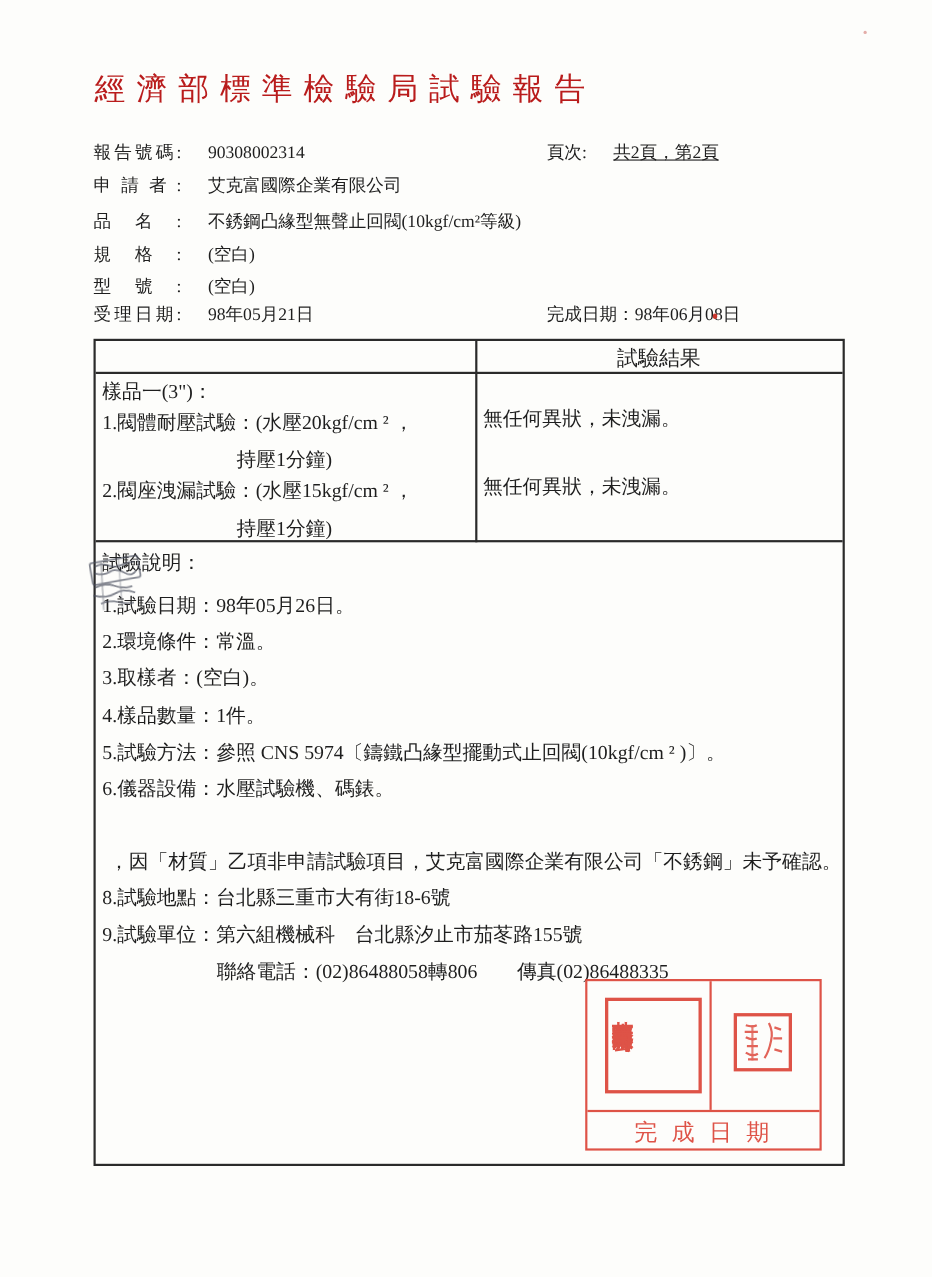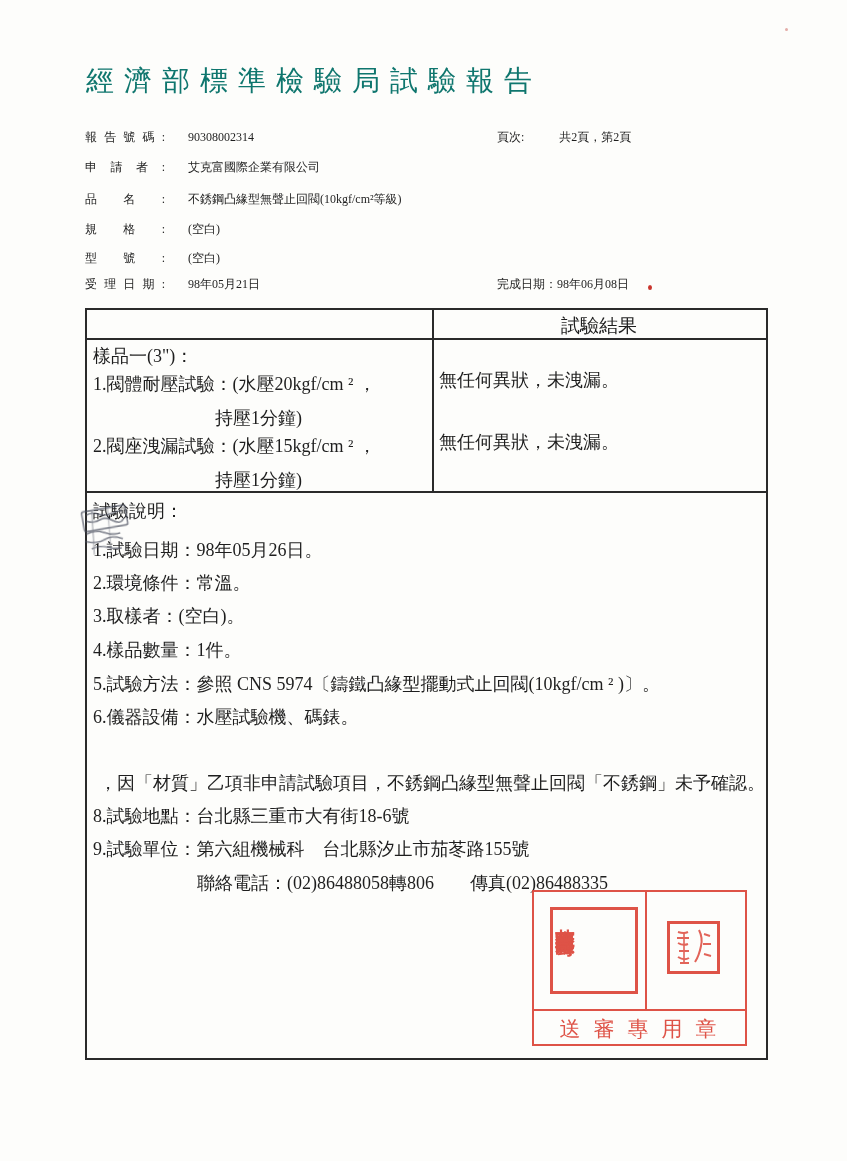--- a/index.html
+++ b/index.html
@@ -4,23 +4,23 @@
 <style>
   html,body{margin:0;padding:0;}
   body{
     width:847px;height:1161px;position:relative;overflow:hidden;
     background:#fdfdfb;
     font-family:"Liberation Serif","DejaVu Serif",serif;
     color:#1e1e1e;
   }
   .abs{position:absolute;white-space:nowrap;}
   .doc-title{
-    font-size:28px;letter-spacing:10px;color:#0f766e;font-weight:500;
+    font-size:28px;letter-spacing:10px;color:#b91c1c;font-weight:500;
   }
-  .meta{font-size:12px;}
+  .meta{font-size:16px;}
   .flabel{
     display:inline-block;width:80px;
     text-align:justify;text-align-last:justify;
   }
   .box{
     position:absolute;border:2px solid #2a2a2a;background:transparent;
   }
   .line-h{position:absolute;left:0;height:2px;background:#2a2a2a;}
   .line-v{position:absolute;top:0;width:2px;background:#2a2a2a;}
   .cell-head{font-size:19px;text-align:center;position:absolute;top:3px;}
@@ -56,21 +56,21 @@
 <body>
 
 <div class="abs doc-title" style="left:86px;top:62px;">經濟部標準檢驗局試驗報告</div>
 
 <div class="abs meta" style="left:85px;top:129px;">
   <span class="flabel">報告號碼:</span>
   <span style="display:inline-block;margin-left:20px;">90308002314</span>
 </div>
 <div class="abs meta" style="left:497px;top:129px;">
   <span>頁次:</span>
-  <span style="display:inline-block;margin-left:32px;">共2頁，第2頁</span>
+  <span style="display:inline-block;margin-left:20px;text-decoration:underline;">共2頁，第2頁</span>
 </div>
 
 <div class="abs meta" style="left:85px;top:159px;">
   <span class="flabel">申請者:</span>
   <span style="display:inline-block;margin-left:20px;">艾克富國際企業有限公司</span>
 </div>
 
 <div class="abs meta" style="left:85px;top:191px;">
   <span class="flabel">品名:</span>
   <span style="display:inline-block;margin-left:20px;">不銹鋼凸緣型無聲止回閥(10kgf/cm²等級)</span>
@@ -114,21 +114,21 @@
   <div class="t-text" style="left:352px;top:58px;">無任何異狀，未洩漏。</div>
   <div class="t-text" style="left:352px;top:120px;">無任何異狀，未洩漏。</div>
 
   <div class="note" style="left:6px;top:189px;">試驗說明：</div>
   <div class="note" style="left:6px;top:228px;">1.試驗日期：98年05月26日。</div>
   <div class="note" style="left:6px;top:261px;">2.環境條件：常溫。</div>
   <div class="note" style="left:6px;top:294px;">3.取樣者：(空白)。</div>
   <div class="note" style="left:6px;top:328px;">4.樣品數量：1件。</div>
   <div class="note" style="left:6px;top:362px;">5.試驗方法：參照 CNS 5974〔鑄鐵凸緣型擺動式止回閥(10kgf/cm ² )〕。</div>
   <div class="note" style="left:6px;top:395px;">6.儀器設備：水壓試驗機、碼錶。</div>
-  <div class="note" style="left:12px;top:461px;">，因「材質」乙項非申請試驗項目，不銹鋼凸緣型無聲止回閥「不銹鋼」未予確認。</div>
+  <div class="note" style="left:12px;top:461px;">，因「材質」乙項非申請試驗項目，艾克富國際企業有限公司「不銹鋼」未予確認。</div>
   <div class="note" style="left:6px;top:494px;">8.試驗地點：台北縣三重市大有街18-6號</div>
   <div class="note" style="left:6px;top:527px;">9.試驗單位：第六組機械科　台北縣汐止市茄苳路155號</div>
   <div class="note" style="left:110px;top:561px;">聯絡電話：(02)86488058轉806　　傳真(02)86488335</div>
 </div>
 
 <div class="smudge" style="left:80px;top:505px;width:58px;height:52px;">
   <svg width="58" height="52" viewBox="0 0 58 52">
     <g stroke="#4a4f5e" fill="none" stroke-width="1.6" opacity="0.85">
       <rect x="4" y="3" width="44" height="20" rx="2" transform="rotate(-4 26 13)"></rect>
       <path d="M8 8 q6 -3 12 0 t12 1 t12 -2"></path>
@@ -155,14 +155,14 @@
       <g stroke="#dc4538" fill="none" stroke-width="2" opacity=".9">
         <path d="M29 6 q4 8 2 16 q-2 10 -6 16"></path>
         <path d="M34 10 l6 2 M33 20 l8 0 M34 30 l7 2"></path>
         <path d="M8 8 q6 2 10 0 M7 14 l12 0 M8 19 q5 3 10 1"></path>
         <path d="M9 27 l10 0 M8 33 q6 4 11 1 M10 39 l9 0"></path>
         <path d="M14 8 l0 32" opacity=".8"></path>
       </g>
     </svg>
   </div>
 
-  <div class="stamp-caption" style="left:0;top:123px;width:205px;padding-left:8px;">送審專用章</div>
+  <div class="stamp-caption" style="left:0;top:123px;width:205px;padding-left:8px;">完成日期</div>
 </div>
 
 </body></html>

